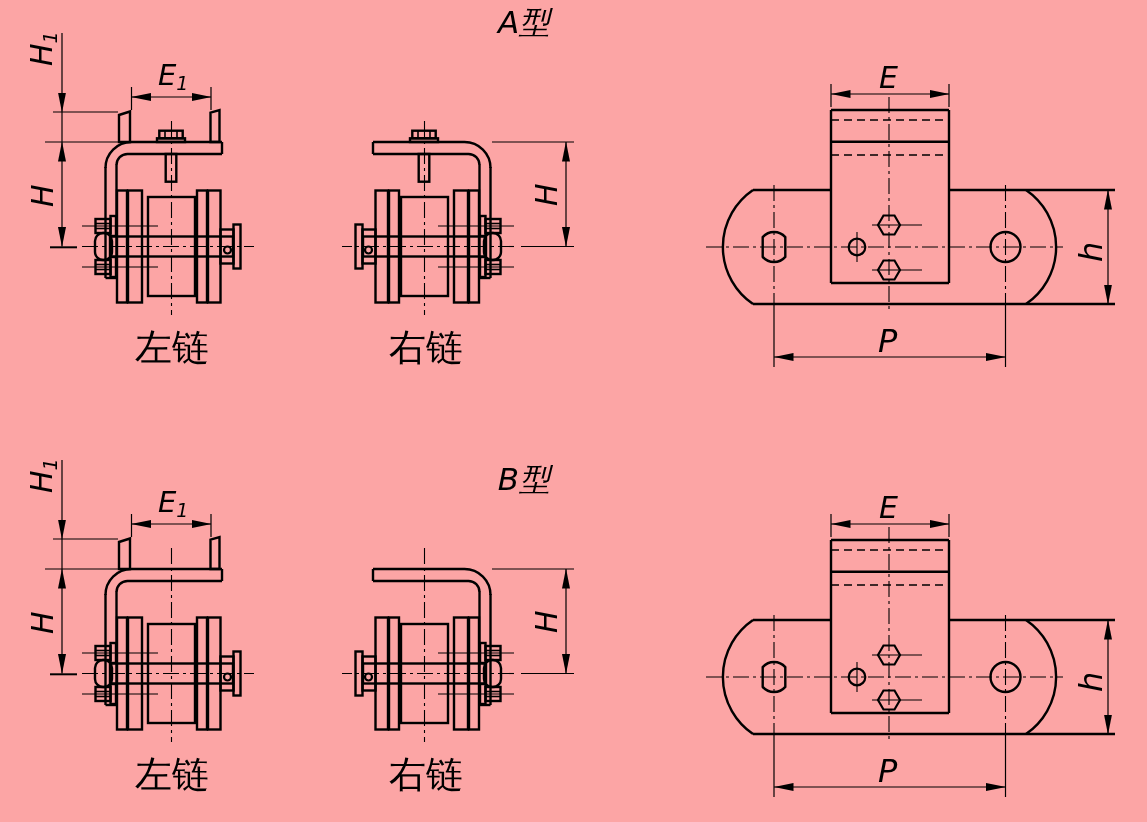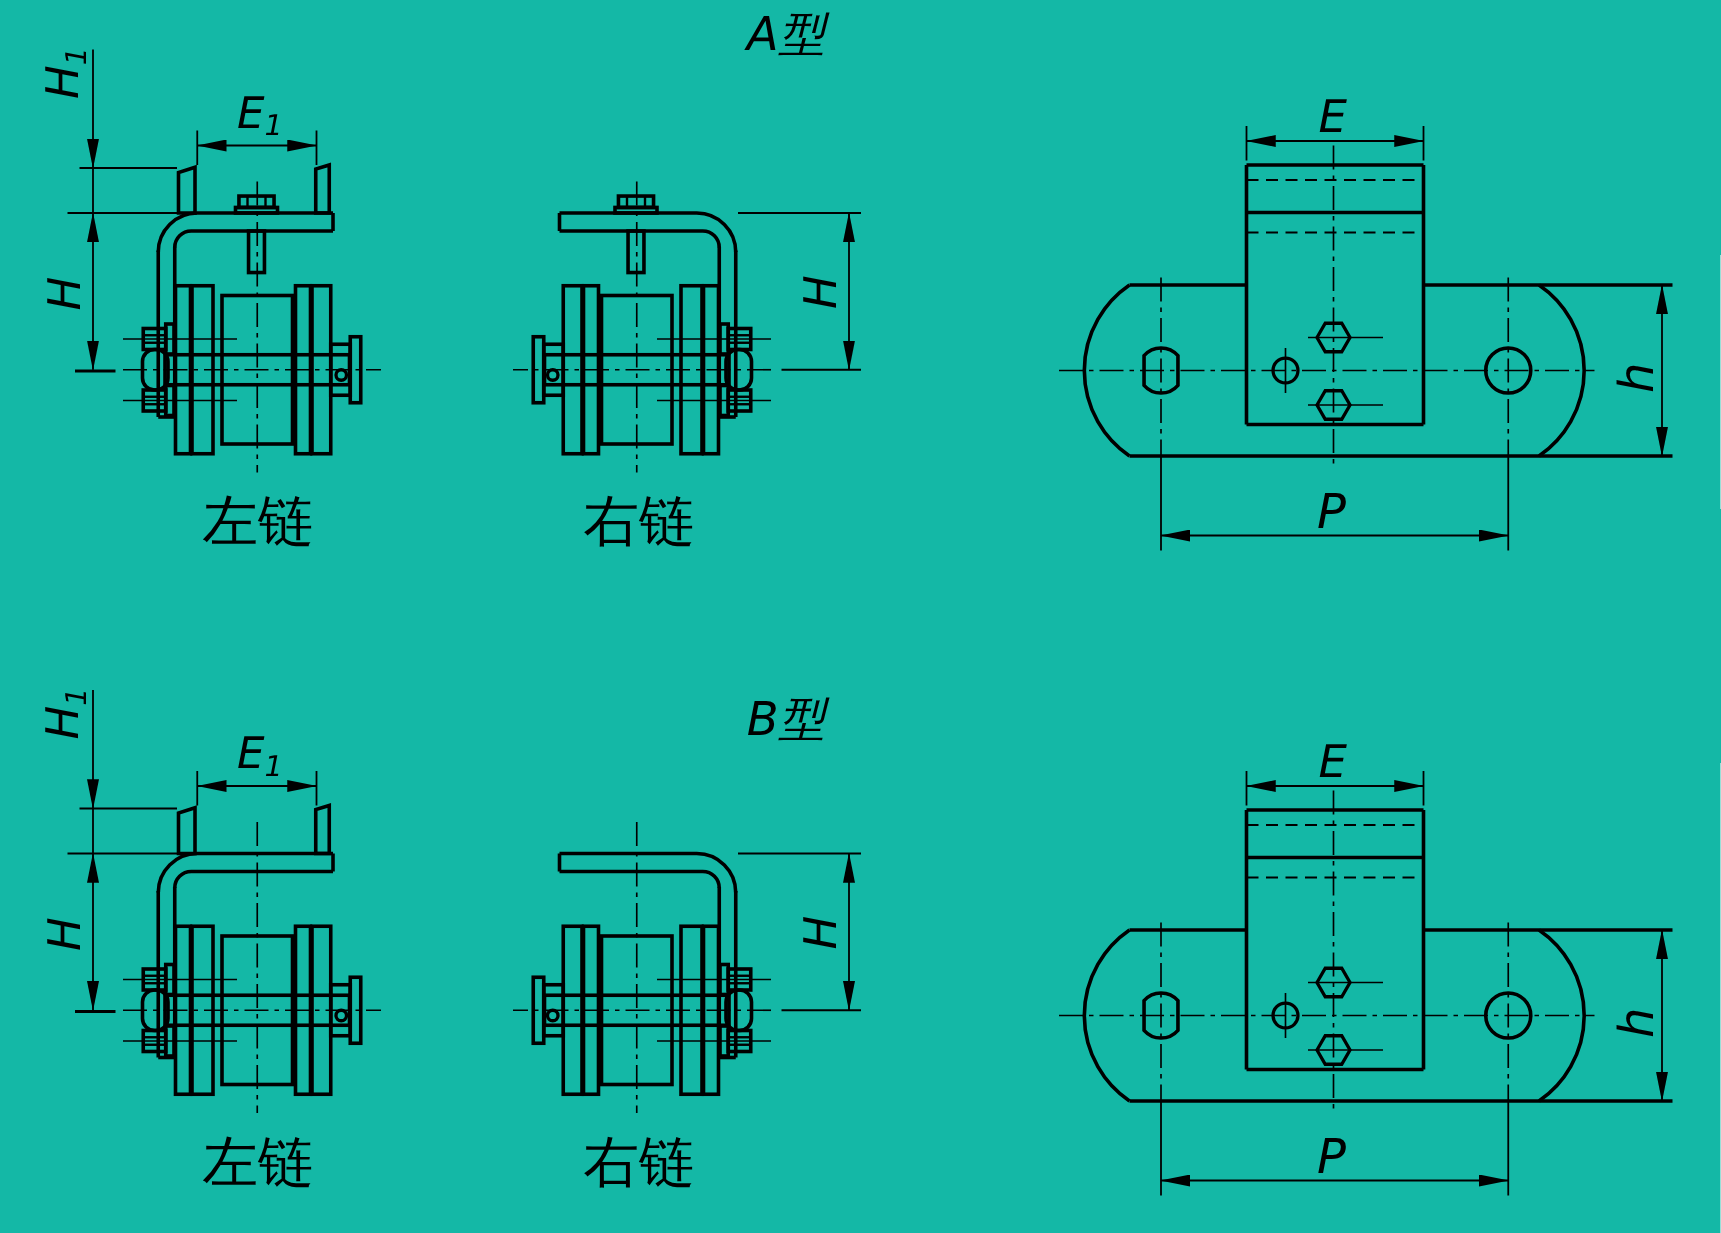--- a/index.html
+++ b/index.html
@@ -1,16 +1,16 @@
 <!DOCTYPE html>
 <html><head>
 <meta charset="utf-8">
 <style>
   html,body{margin:0;padding:0;background:#fff;}
-  #canvas{width:1147px;height:822px;background:#14b8a6;position:relative;overflow:hidden;}
+  #canvas{width:1147px;height:822px;background:#fca5a5;position:relative;overflow:hidden;}
   svg{display:block;}
   .ol{fill:none;stroke:#000;stroke-width:2.4;stroke-linecap:butt;stroke-linejoin:miter;}
   .olf{fill:none;stroke:#000;stroke-width:2.2;}
   .md{fill:none;stroke:#000;stroke-width:1.6;}
   .th{fill:none;stroke:#000;stroke-width:1.1;}
   .cl{fill:none;stroke:#000;stroke-width:1.1;stroke-dasharray:16 4 3 4;}
   .hd{fill:none;stroke:#000;stroke-width:1.3;stroke-dasharray:8 5;}
   .dm{fill:none;stroke:#000;stroke-width:1.2;}
   .tk{fill:none;stroke:#000;stroke-width:2;}
   .dimtxt{font-family:"DejaVu Sans",sans-serif;font-style:italic;fill:#000;}

